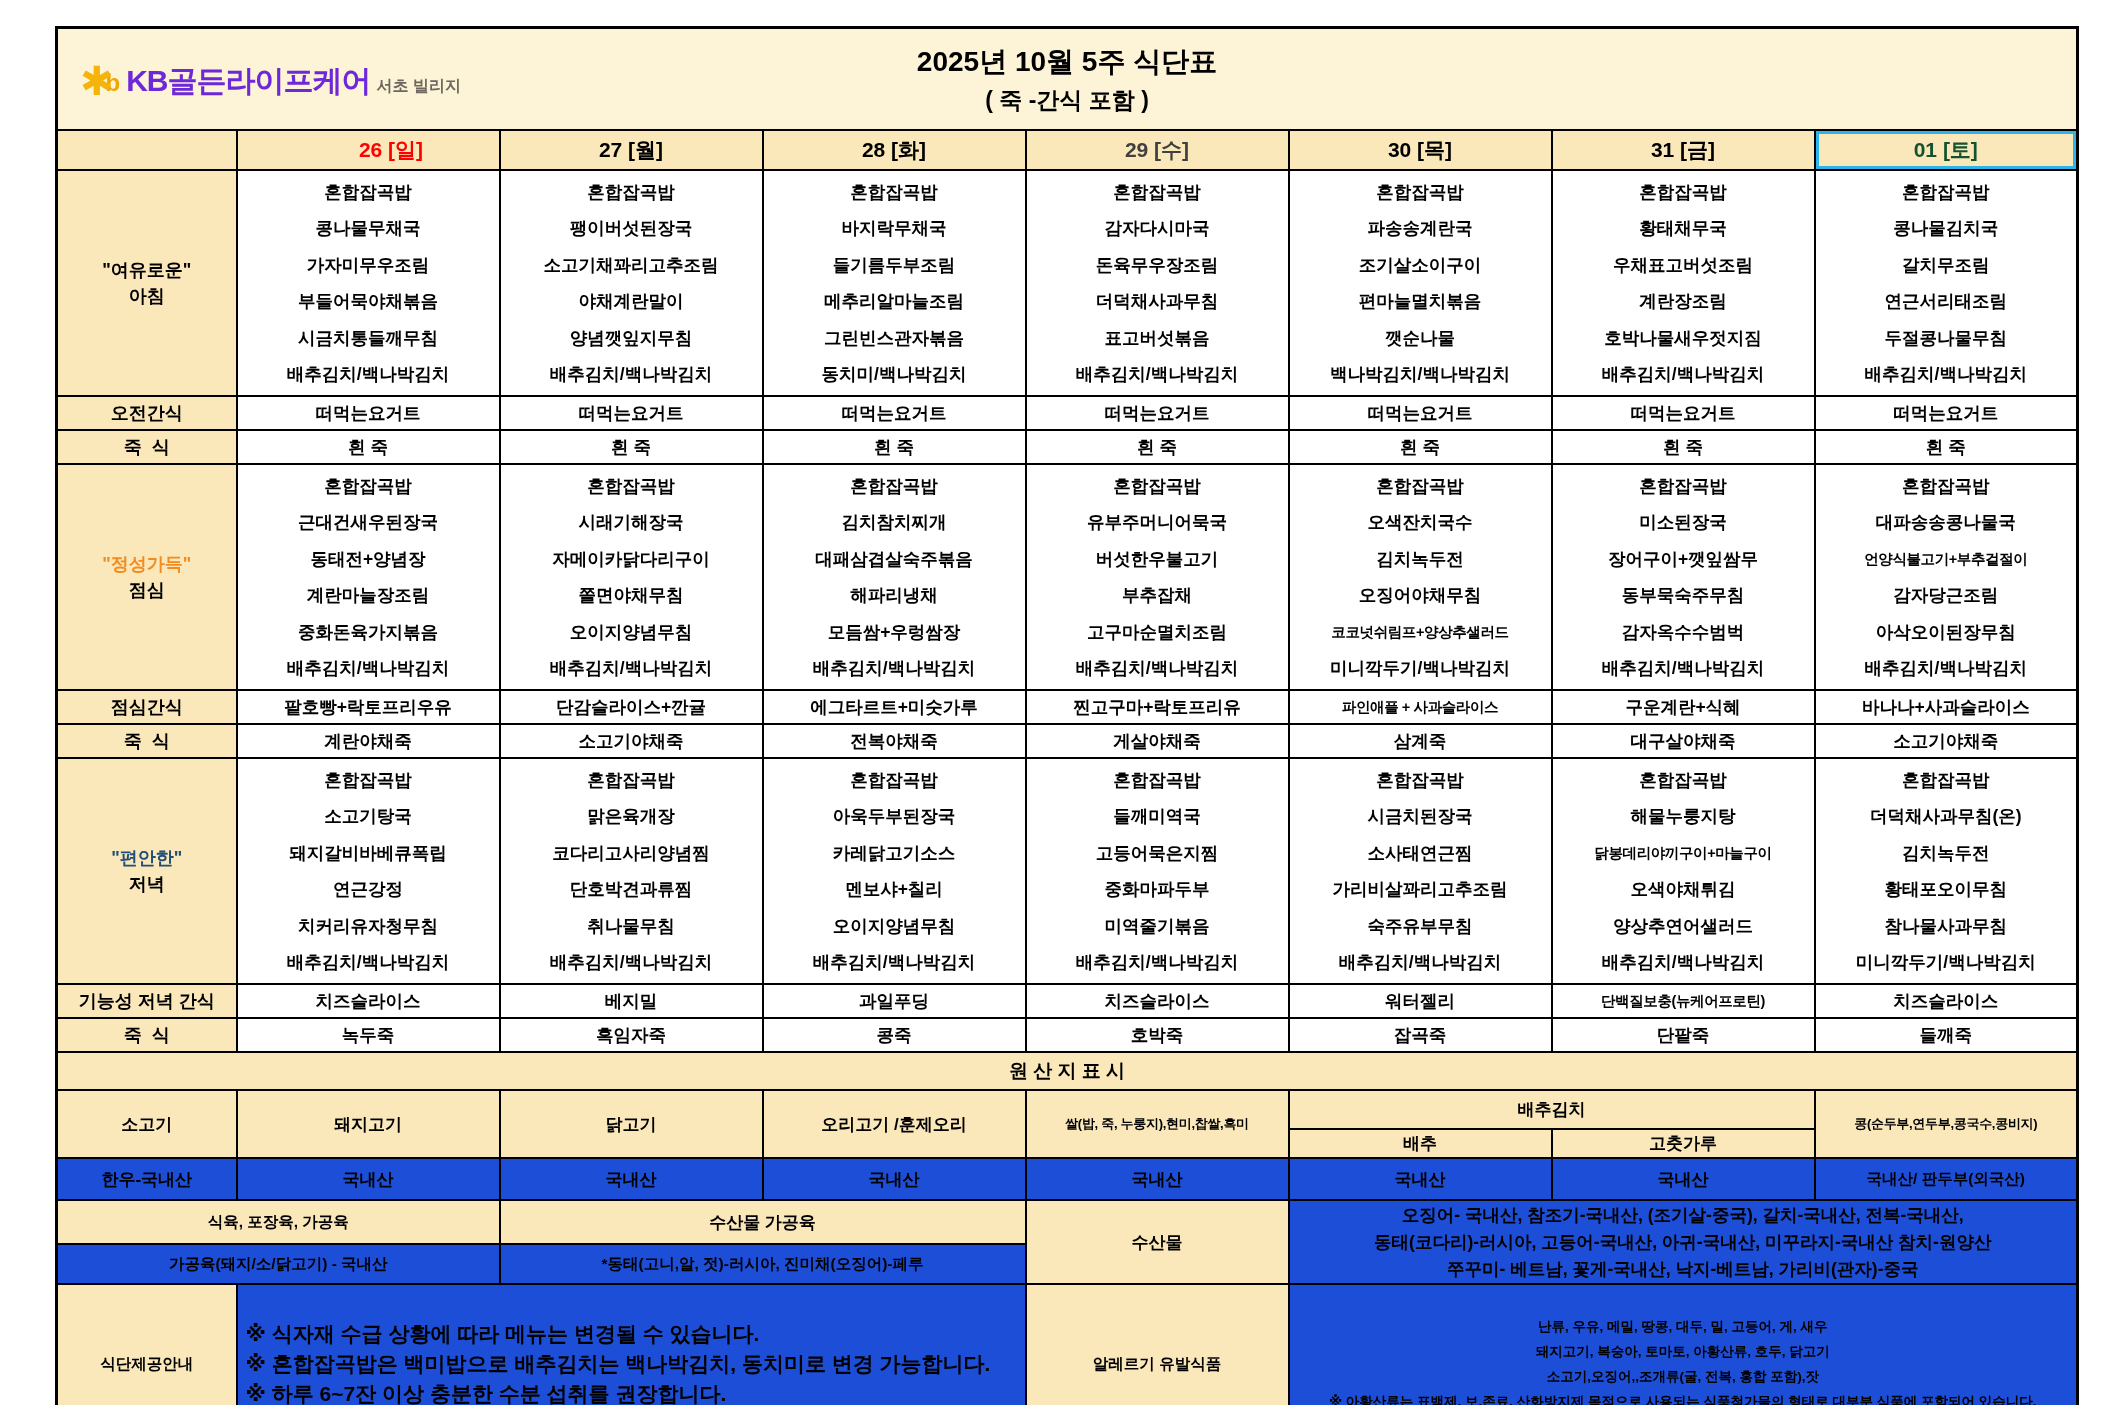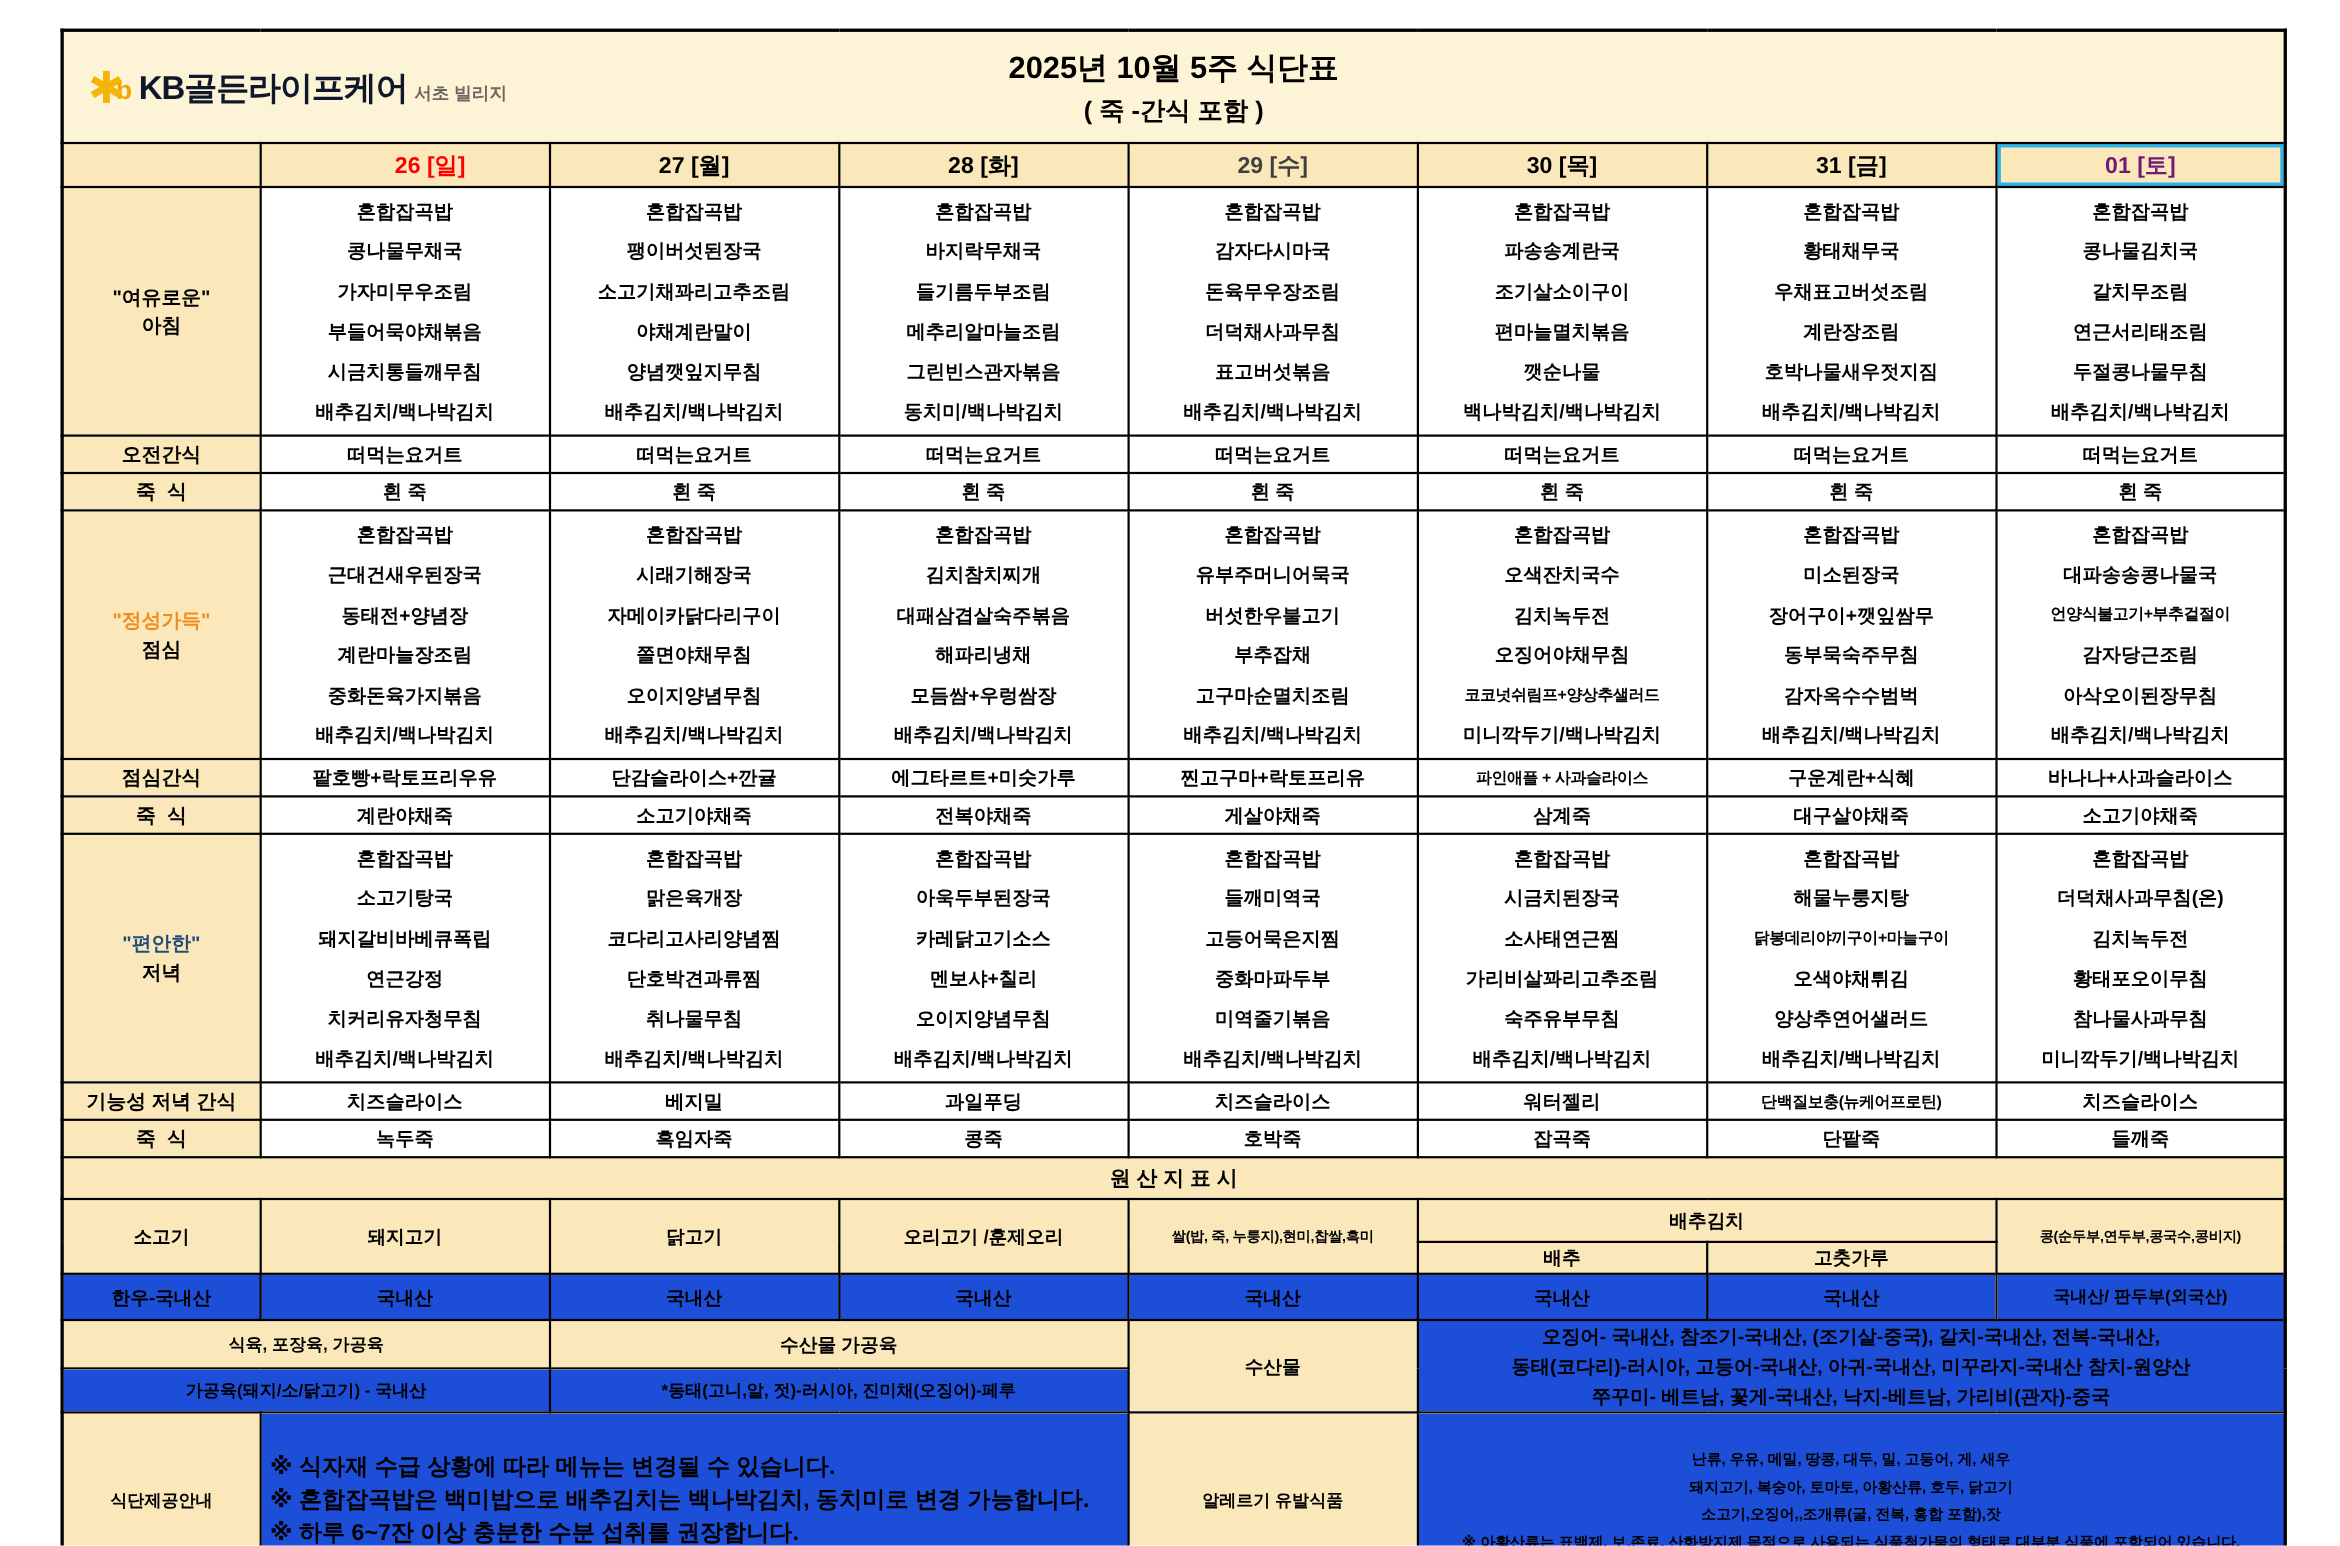--- a/index.html
+++ b/index.html
@@ -6,21 +6,21 @@
   body{width:2127px;height:1405px;font-family:"Liberation Sans","DejaVu Sans",sans-serif;}
   .sheet{margin:26px 0 0 55px;}
   table.plan{border-collapse:collapse;table-layout:fixed;width:2021px;border:3px solid #000;}
   td{border:2px solid #000;padding:0;overflow:hidden;}
   .hl{background:#fae7ba;}
   .band{background:#fdf3d6;height:100px;}
   .band-inner{display:grid;grid-template-columns:1fr auto 1fr;align-items:center;height:100%;}
   .logo{display:flex;align-items:baseline;padding-left:22px;gap:6px;}
   .logo-star{color:#f5b40a;font-size:40px;font-weight:700;line-height:1;transform:translateY(4px);}
   .logo-b{color:#f0a500;font-size:24px;font-weight:800;margin-left:-14px;}
-  .logo-brand{color:#0f172a;font-size:30px;font-weight:700;letter-spacing:-1px;}
+  .logo-brand{color:#6d28d9;font-size:30px;font-weight:700;letter-spacing:-1px;}
   .logo-sub{color:#6d675f;font-size:16px;font-weight:700;}
   .titles{text-align:center;}
   .title{font-size:28px;font-weight:800;color:#000;}
   .subtitle{font-size:23px;font-weight:800;color:#000;margin-top:4px;}
   .day-h{height:38px;text-align:center;font-size:21px;font-weight:800;background:#fae7ba;}
   .sat-box{box-shadow:inset 0 0 0 3px #2fb4e9;}
   .corner{background:#fae7ba;}
   .rowlab{text-align:center;font-weight:800;font-size:18px;vertical-align:middle;white-space:pre-wrap;line-height:26px;}
   .meal-row td{height:224px;}
   .menu-cell{background:#fff;text-align:center;vertical-align:middle;font-weight:700;font-size:17.5px;padding:0 3px;}
@@ -78,21 +78,21 @@
         </td>
       </tr>
       <tr id="day-header-row">
         <td class="corner"></td>
       <td class="day-h" style="color: rgb(255, 0, 0); padding-left: 46px;">26 [일]</td>
           <td class="day-h" style="color: rgb(0, 0, 0);">27 [월]</td>
           <td class="day-h" style="color: rgb(0, 0, 0);">28 [화]</td>
           <td class="day-h" style="color: #404040;">29 [수]</td>
           <td class="day-h" style="color: rgb(0, 0, 0);">30 [목]</td>
           <td class="day-h" style="color: rgb(0, 0, 0);">31 [금]</td>
-          <td class="day-h sat-box" style="color: #701a75; margin-left: 20px;">01 [토]</td>
+          <td class="day-h sat-box" style="color: #14532d; margin-left: 20px;">01 [토]</td>
         </tr>
 
       <tr class="meal-row">
           <td class="hl rowlab"><div style="color: rgb(0, 0, 0);">"여유로운"</div><div>아침</div></td>
           <td class="menu-cell">
             <div>혼합잡곡밥</div>
             <div>콩나물무채국</div>
             <div>가자미무우조림</div>
             <div>부들어묵야채볶음</div>
             <div>시금치통들깨무침</div>

